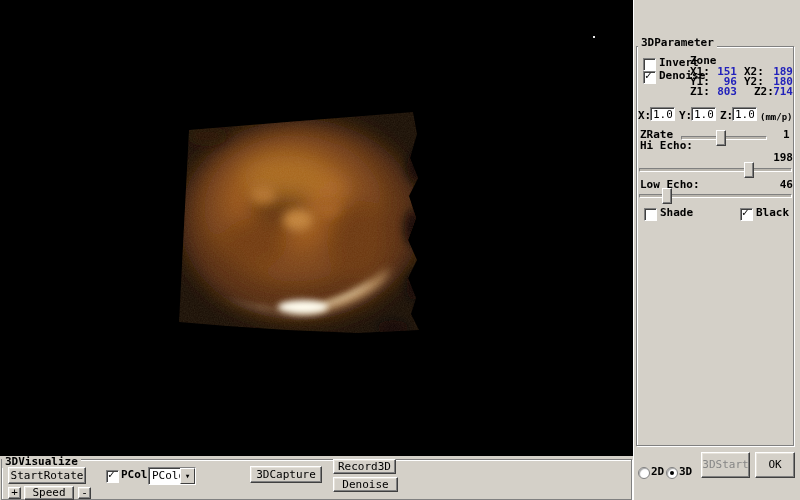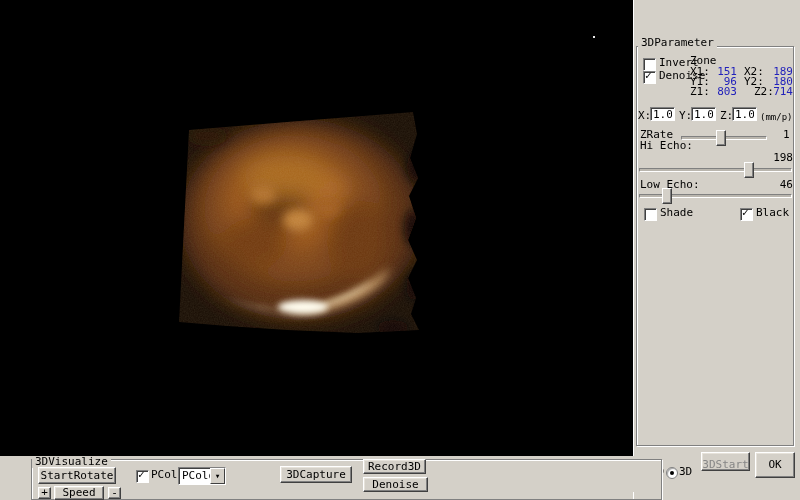--- a/index.html
+++ b/index.html
@@ -1,24 +1,24 @@
 <!DOCTYPE html>
 <html><head>
 <meta charset="utf-8">
 <style>
   html,body{margin:0;padding:0;}
   body{width:800px;height:500px;position:relative;overflow:hidden;background:#d4d0c8;
        font-family:"DejaVu Sans Mono", monospace;font-size:11px;color:#000;}
   .abs{position:absolute;}
   #viewport{left:0;top:0;width:633px;height:456px;background:#000;}
   #param{left:633px;top:0;width:167px;height:500px;background:#d4d0c8;box-shadow:inset 1px 0 0 #ffffff;}
-  #visualize{left:0;top:456px;width:633px;height:36px;background:#d4d0c8;margin-left:30px;}
+  #visualize{left:0;top:456px;width:633px;height:36px;background:#d4d0c8;}
   .groupbox{border:1px solid #808080;box-shadow:1px 1px 0 #ffffff, inset 1px 1px 0 #ffffff;}
   .caption{background:#d4d0c8;padding:0 3px;}
-  .t{position:absolute;white-space:nowrap;line-height:12px;}
+  .t{position:absolute;white-space:nowrap;line-height:12px;font-weight:bold;}
   .blue{color:#2222bb;}
   .right{text-align:right;}
   .btn{position:absolute;background:#d4d0c8;border-top:1px solid #fff;border-left:1px solid #fff;
        border-right:1px solid #404040;border-bottom:1px solid #404040;
        box-shadow:inset -1px -1px 0 #808080, inset 1px 1px 0 #e6e2da;
        text-align:center;font:inherit;color:#000;padding:0;cursor:default;}
   .btn.disabled{color:#868686;}
   .cb{position:absolute;width:11px;height:11px;background:#fff;
       border-top:1px solid #808080;border-left:1px solid #808080;
       border-bottom:1px solid #fff;border-right:1px solid #fff;
@@ -157,21 +157,21 @@
   <span class="cb" style="left:11px;top:208px"></span>
   <span class="t" style="left:27px;top:207px">Shade</span>
   <span class="cb on" style="left:107px;top:208px"></span>
   <span class="t" style="left:123px;top:207px">Black</span>
 
   <span class="rb" style="left:5px;top:467px"></span>
   <span class="t" style="left:18px;top:466px">2D</span>
   <span class="rb on" style="left:33px;top:467px"></span>
   <span class="t" style="left:46px;top:466px">3D</span>
 
-  <button class="btn disabled" style="left:68px;top:452px;width:49px;height:19px;line-height:24px">3DStart</button>
+  <button class="btn disabled" style="left:68px;top:452px;width:49px;height:26px;line-height:24px">3DStart</button>
   <button class="btn" style="left:122px;top:452px;width:40px;height:26px;line-height:24px">OK</button>
 </div>
 
 <div class="abs" id="visualize">
   <div class="abs groupbox" style="left:1px;top:3px;width:629px;height:39px"></div>
   <span class="t caption" style="left:2px;top:0">3DVisualize</span>
 
   <button class="btn" style="left:8px;top:11px;width:78px;height:17px;line-height:15px">StartRotate</button>
 
   <span class="cb on" style="left:106px;top:14px"></span>

